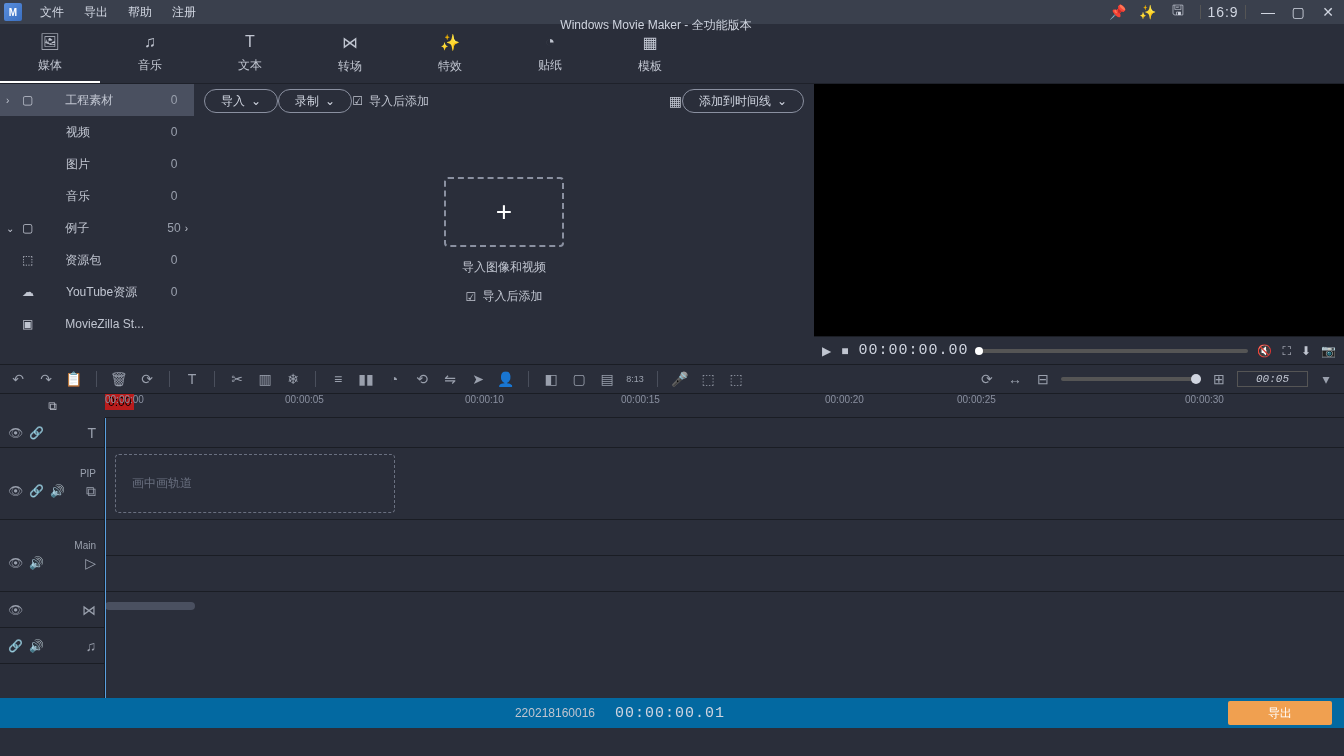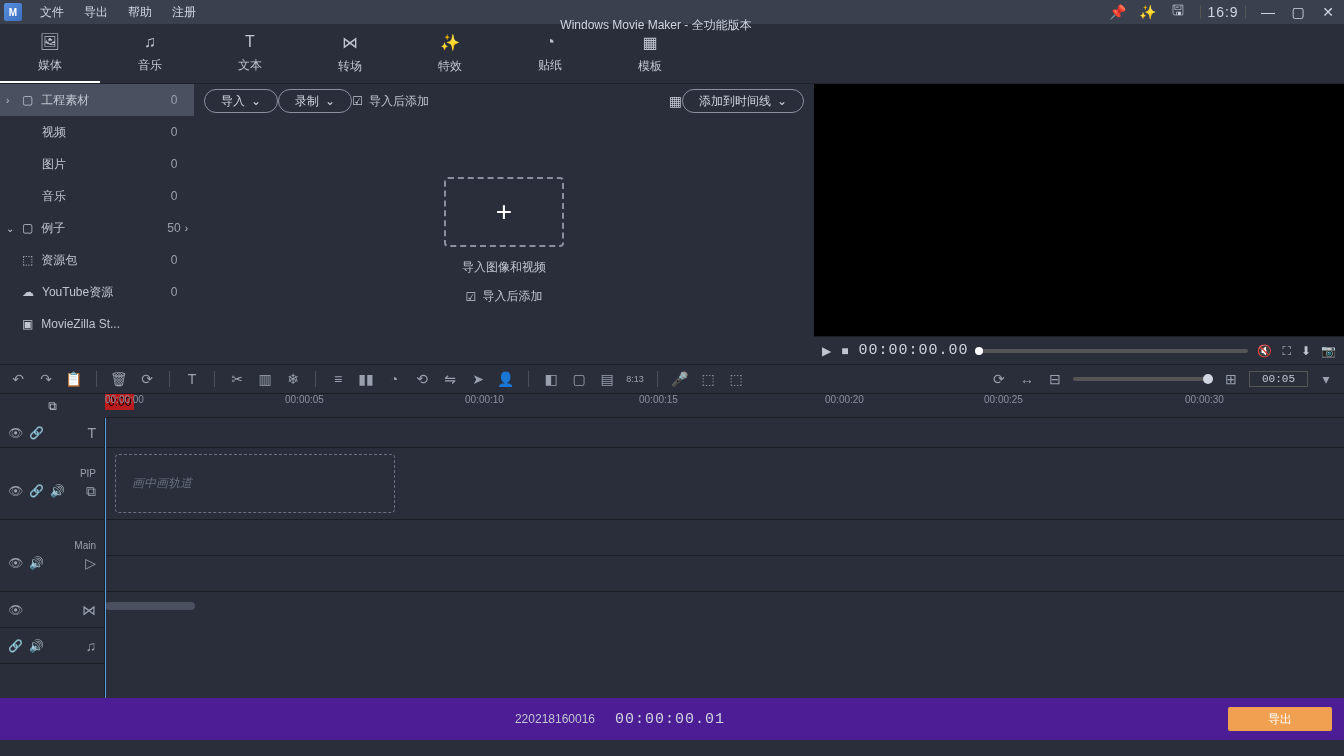--- a/index.html
+++ b/index.html
@@ -21,21 +21,21 @@
 .tab .icon { font-size:16px; }
 .tab.active { border-bottom:2px solid #fff;}
 
 
 .main { display:flex; height: 280px; }
 .sidebar { width: 194px; background:#2a2e3a; }
 .sidebar-item { height:32px; display:flex; align-items:center; padding:0 8px 0 22px; gap:8px; cursor:pointer; position:relative;}
 .sidebar-item .chev { position:absolute; left:6px; font-size:10px;}
 .sidebar-item .chev-r { position:absolute; right:6px; font-size:10px;}
 .sidebar-item.selected { background:#4a5060;}
-.sidebar-item .label { flex:1; }
+.sidebar-item .label { flex:1;margin-left:24px; }
 .sidebar-item .count { width:24px; text-align:center; color:#9aa0ad;}
 .sidebar-item.sub { padding-left:42px;}
 
 .content-area { flex:1; background:#2a2e3a; display:flex; flex-direction:column;}
 .toolbar-row { height:34px; display:flex; align-items:center; padding:0 10px; }
 .btn { border:1px solid #8a90a0; border-radius:14px; height:24px; padding:0 16px; display:flex; align-items:center; gap:6px; cursor:pointer; background:transparent; color:#d0d5e0; font-size:12px;}
 .checkbox-label { display:flex; align-items:center; gap:6px; color:#c0c5d0;}
 .spacer { flex:1;}
 .grid-icon { font-size:14px;}
 
@@ -49,44 +49,44 @@
 .prog { flex:1; height:4px; background:#555; border-radius:2px; position:relative;}
 .prog-fill { width:0px; height:100%; background:#fff;}
 .prog-thumb { width:8px; height:8px; background:#fff; border-radius:50%; position:absolute; left:-4px; top:-2px;}
 
 
 .tl-toolbar { height:30px; background:#2a2e3a; border-top:1px solid #1a1d24; border-bottom:1px solid #1a1d24; display:flex; align-items:center; padding:0 8px; gap:8px;}
 .tl-toolbar .tbtn { width:20px; height:20px; display:flex; align-items:center; justify-content:center; cursor:pointer; color:#9aa0ad; font-size:14px;}
 .tl-toolbar .vdiv { border-left:1px solid #4a4f5c; height:16px; margin:0 4px;}
 .zoom-slider { width:140px; height:4px; background:#555; border-radius:2px; position:relative;}
 .zoom-thumb { width:10px; height:10px; background:#d0d5e0; border-radius:50%; position:absolute; right:0; top:-3px;}
-.time-box { border:1px solid #555; padding:1px 12px; font-family:'Courier New',monospace; font-size:11px;}
+.time-box { border:1px solid #555; padding:1px 18px; font-family:'Courier New',monospace; font-size:11px;font-style:italic;}
 
 
 .ruler-row { height:24px; display:flex; background:#2a2e3a;}
 .ruler-header { width:105px; display:flex; align-items:center; justify-content:center;}
 .ruler { flex:1; position:relative; border-bottom:1px solid #1a1d24;}
 .ruler-tick { position:absolute; top:0; font-size:10px; color:#8a90a0;}
 .playhead-flag { position:absolute; left:0; top:0; background:#b91c1c; color:#000; font-size:12px; padding:1px 3px;}
 
 
 .timeline { height:280px; display:flex; background:#2a2e3a; position:relative;}
 .track-headers { width:105px; border-right:1px solid #1a1d24;}
 .track-header { border-bottom:1px solid #1a1d24; display:flex; flex-direction:column; justify-content:center; padding:4px 8px; gap:4px;}
 .th-row { display:flex; align-items:center; gap:6px; color:#9aa0ad; font-size:12px;}
 .th-label { font-size:10px; text-align:right; flex:1;}
 .th-icon { font-size:14px;}
 .tracks { flex:1; position:relative; overflow:hidden;}
 .track-lane { border-bottom:1px solid #1a1d24; position:relative;}
-.drop-track { position:absolute; left:10px; top:6px; bottom:6px; width:280px; border:1px dashed #6a7080; border-radius:4px; display:flex; align-items:center; padding:0 16px; color:#6a7080;font-style:italic;}
+.drop-track { position:absolute; left:10px; top:6px; bottom:6px; width:280px; border:1px dashed #6a7080; border-radius:4px; display:flex; align-items:center; padding:0 16px; color:#6a7080;}
 .tl-playhead { position:absolute; left:0; top:0; bottom:0; width:1px; background:#5aa0e0; z-index:5;}
 .track-scroll { position:absolute; bottom:2px; left:0; width:90px; height:8px; background:#4a5060; border-radius:4px;}
 
 
-.status-bar { height:42px; background:#4c1d95; display:flex; align-items:center; padding:0 12px;}
+.status-bar { height:30px; background:#0369a1; display:flex; align-items:center; padding:0 12px;}
 .status-center { flex:1; display:flex; justify-content:center; gap:20px; align-items:center;}
 .export-btn { background:#f0a050; color:#fff; height:24px; padding:0 40px; border:none; border-radius:2px; cursor:pointer; font-size:12px;}
 </style>
 </head>
 <body>
 
 <div class="titlebar">
   <div class="logo">M</div>
   <div class="menu-item">文件</div>
   <div class="menu-item">导出</div>
@@ -275,23 +275,23 @@
 
 <div class="ruler-row">
   <div class="ruler-header">
     <span>⧉</span>
   </div>
   <div class="ruler">
     <div class="playhead-flag">0:00</div>
     <div class="ruler-tick" style="left:0px">00:00:00</div>
     <div class="ruler-tick" style="left:180px">00:00:05</div>
     <div class="ruler-tick" style="left:360px">00:00:10</div>
-    <div class="ruler-tick" style="left:534px">00:00:15</div>
+    <div class="ruler-tick" style="left:516px">00:00:15</div>
     <div class="ruler-tick" style="left:720px">00:00:20</div>
-    <div class="ruler-tick" style="left:879px">00:00:25</div>
+    <div class="ruler-tick" style="left:852px">00:00:25</div>
     <div class="ruler-tick" style="left:1080px">00:00:30</div>
   </div>
 </div>
 
 <div class="timeline">
   <div class="track-headers">
     <div class="track-header" style="height:30px">
       <div class="th-row">
           <span>👁</span>
           <span>🔗</span>

